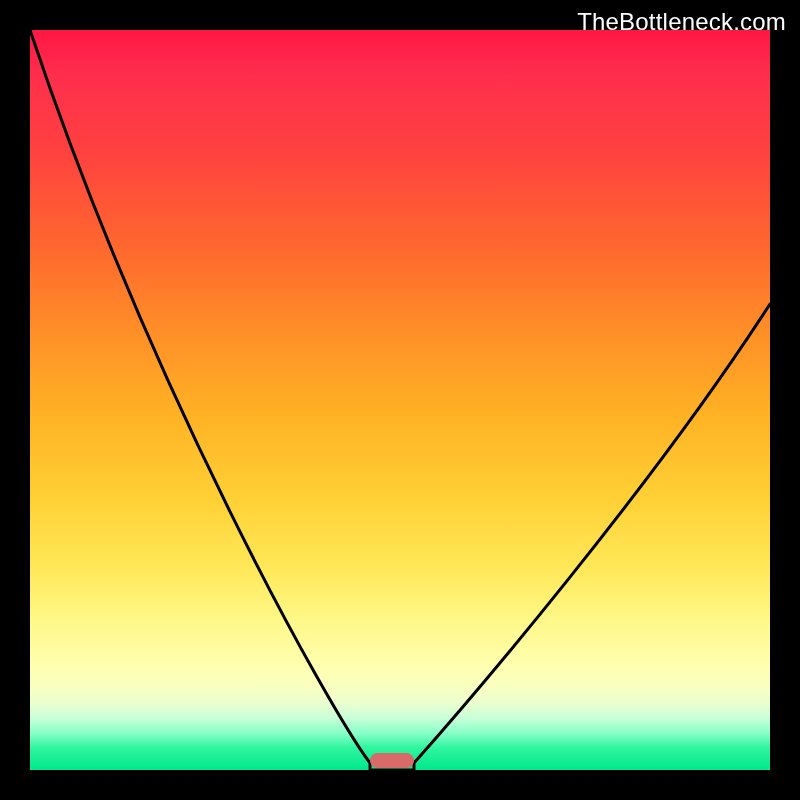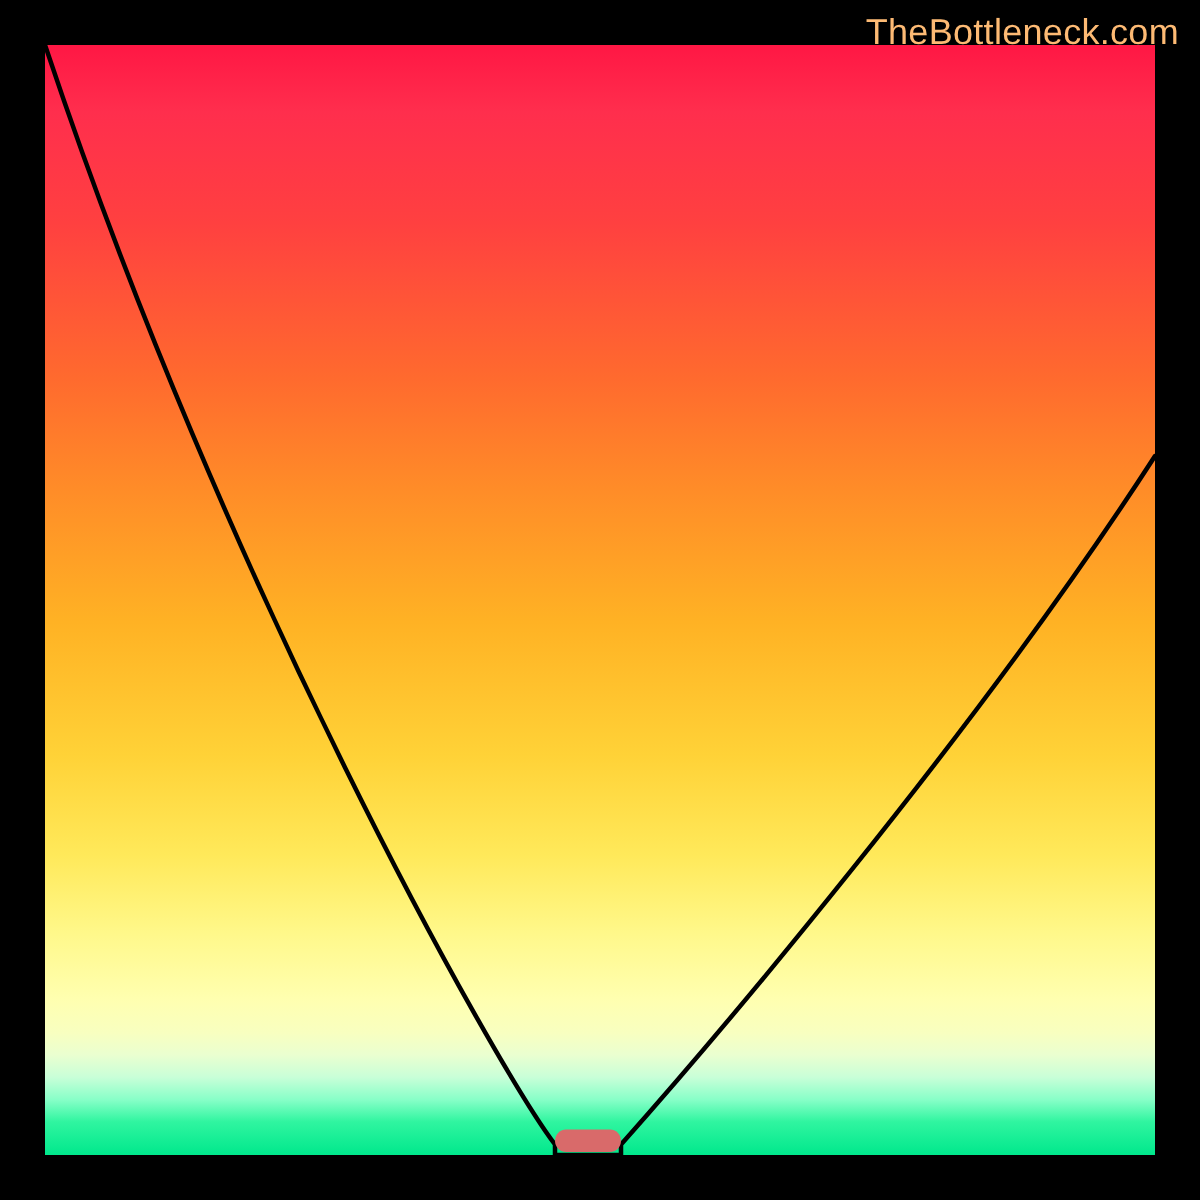--- a/index.html
+++ b/index.html
@@ -53,21 +53,21 @@
     height: 740px;
   }
   .marker {
     position: absolute;
     border-radius: 8px;
   }
   .watermark {
     position: absolute;
     top: 8px;
     right: 14px;
-    color: #fdba74;
+    color: #ffffff;
     font-size: 24px;
     font-weight: 400;
     letter-spacing: 0.2px;
   }
 </style>
 </head>
 <body>
 
 <div class="frame">
   <div class="watermark">TheBottleneck.com</div>

